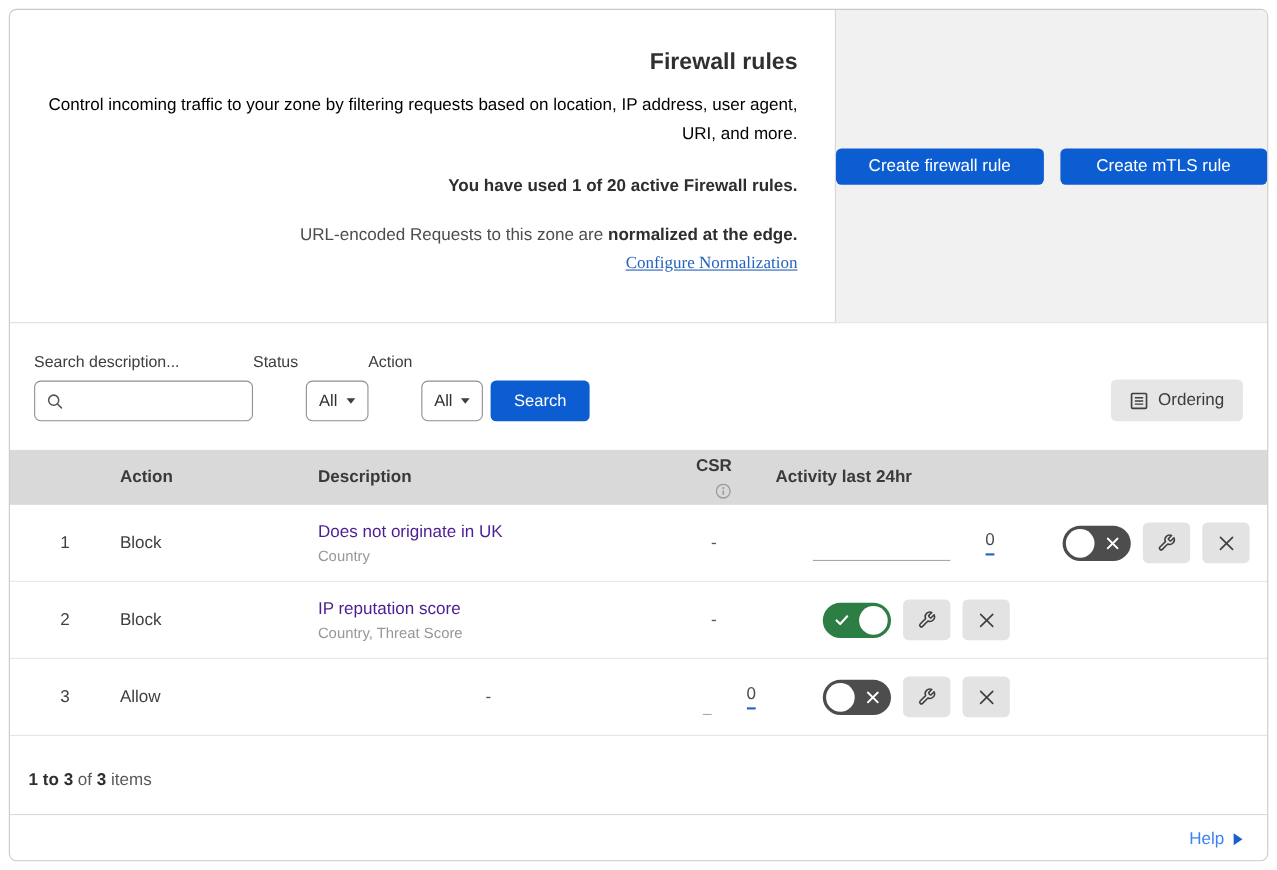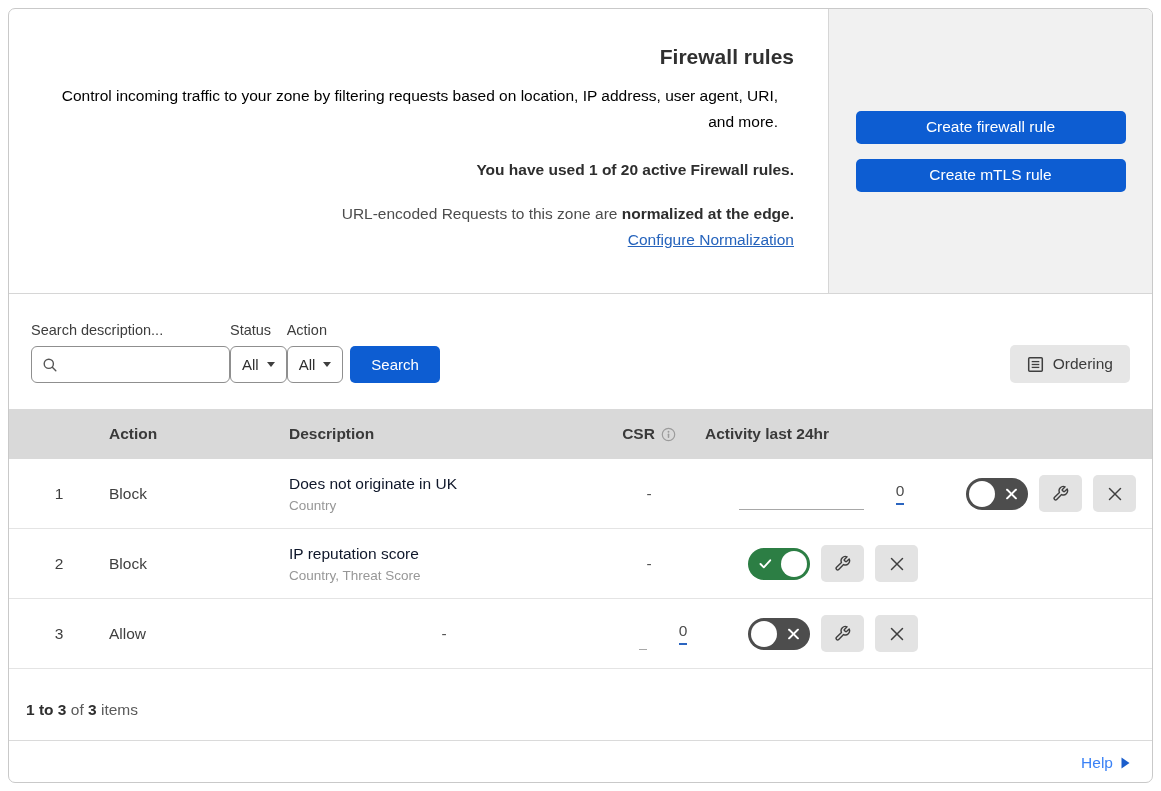--- a/index.html
+++ b/index.html
@@ -12,58 +12,58 @@
   }
   
   .top { display: flex; height: 285px; border-bottom: 1px solid #d6d6d6; flex: none; }
   .intro { flex: 1; padding: 28px 34px; text-align: right; }
   .intro h1 { font-size: 21px; font-weight: 600; color: #303030; margin: 8px 0 14px; }
   .desc { font-size: 15.5px; line-height: 1.68; color: #000000; max-width: 735px; }
   .usage { margin-top: 26px; font-size: 15.5px; font-weight: 700; color: #2e2e2e; }
   .norm { margin-top: 26px; font-size: 15.5px; color: #4d4d4d; margin-left: 48px; }
   .norm b { color: #2e2e2e; }
   .cfg-link { display: inline-block; margin-top: 8px; font-size: 15.5px;
-    color: #2563bc; text-decoration: underline; cursor: pointer; }
-  .actions-panel { width: 324px; background: #f1f1f1; border-left: 1px solid #d6d6d6;
-    display: flex; flex-direction: column; justify-content: center; align-items: center; gap: 15px; }
+    color: #2563bc; text-decoration: underline; cursor: pointer; font-family: Liberation Serif, serif; }
+  .actions-panel { width: 393px; background: #f1f1f1; border-left: 1px solid #d6d6d6;
+    display: flex; flex-direction: row; justify-content: center; align-items: center; gap: 15px; }
   .btn-primary { width: 270px; height: 33px; background: #0d5dd2; color: #fff;
     border: none; border-radius: 5px; font-size: 15.5px; cursor: pointer;
     font-family: inherit; }
   
   .filterbar { height: 115px; flex: none; display: flex; align-items: flex-end;
     padding: 14px 22px 26px; gap: 0; background: #fff; }
   .fgroup { display: flex; flex-direction: column; gap: 8px; }
   .flabel { font-size: 14.5px; color: #3d3d3d; }
   .search-box { width: 199px; height: 37px; border: 1px solid #8f8f8f; border-radius: 6px;
     display: flex; align-items: center; padding: 0 10px; gap: 8px; background: #fff; }
   .search-box input { border: none; outline: none; flex: 1; min-width: 0;
     font-size: 15px; font-family: inherit; background: transparent; }
   .select { height: 37px; border: 1px solid #8f8f8f; border-radius: 6px; background: #fff;
     display: flex; align-items: center; padding: 0 11px; gap: 8px;
-    font-size: 15px; color: #2f2f2f; cursor: pointer; }
+    font-size: 15px; color: #2f2f2f; cursor: pointer; margin-left: 48px; }
   .caret { width: 0; height: 0; border-left: 4.5px solid transparent;
     border-right: 4.5px solid transparent; border-top: 5.5px solid #3f3f3f; }
   .btn-search { height: 37px; padding: 0 21px; margin-left: 7px; background: #0d5dd2;
     color: #fff; border: none; border-radius: 5px; font-size: 15px; cursor: pointer;
     font-family: inherit; text-align: right; }
   .spacer { flex: 1; }
   .btn-ordering { height: 38px; padding: 0 17px; background: #e6e6e6; border: none;
     border-radius: 5px; display: flex; align-items: center; gap: 9px;
     font-size: 15.5px; color: #3c3c3c; cursor: pointer; font-family: inherit; }
   
   .grid-cols { display: grid; grid-template-columns: 100px 180px 310px 100px 235px 1fr; }
   .thead { height: 50px; flex: none; background: #d9d9d9; align-items: center;
     font-size: 15.5px; font-weight: 600; color: #3a3a3a; }
-  .th-csr { justify-self: center; display: flex; align-items: center; gap: 6px; }
+  .th-csr { justify-self: center; display: flex; align-items: flex-end; gap: 6px; flex-direction: column; }
   .th-activity { padding-left: 6px; }
   .trow { height: 70px; flex: none; border-bottom: 1px solid #e4e4e4; align-items: center;
     background: #fff; }
   .cell-index { text-align: center; font-size: 15.5px; color: #3f3f3f; }
   .cell-action { font-size: 15.5px; color: #3f3f3f; }
-  .cell-desc .main { font-size: 15.5px; color: #0f172a; margin-bottom: 5px; }
+  .cell-desc .main { font-size: 15.5px; color: #4c1d95; margin-bottom: 5px; }
   .cell-desc .sub { font-size: 13.5px; color: #979797; }
   .cell-csr { text-align: center; font-size: 15.5px; color: #555; }
   .cell-activity { display: flex; align-items: center; }
   .spark-slot { width: 125px; height: 36px; margin-left: 40px; display: flex; }
   .flatline { width: 100%; height: 34px; border-bottom: 1.5px solid #a8a8a8; }
   .spark-slot svg { width: 125px; height: 36px; display: block; }
   .count { margin-left: 20px; min-width: 32px; text-align: center; font-size: 15.5px;
     color: #4d4d4d; display: inline-block; cursor: pointer; }
   .count span { display: inline-block; border-bottom: 2px solid #2b65c0; padding-bottom: 3px; }
   .cell-controls { display: flex; justify-content: flex-end; align-items: center;

